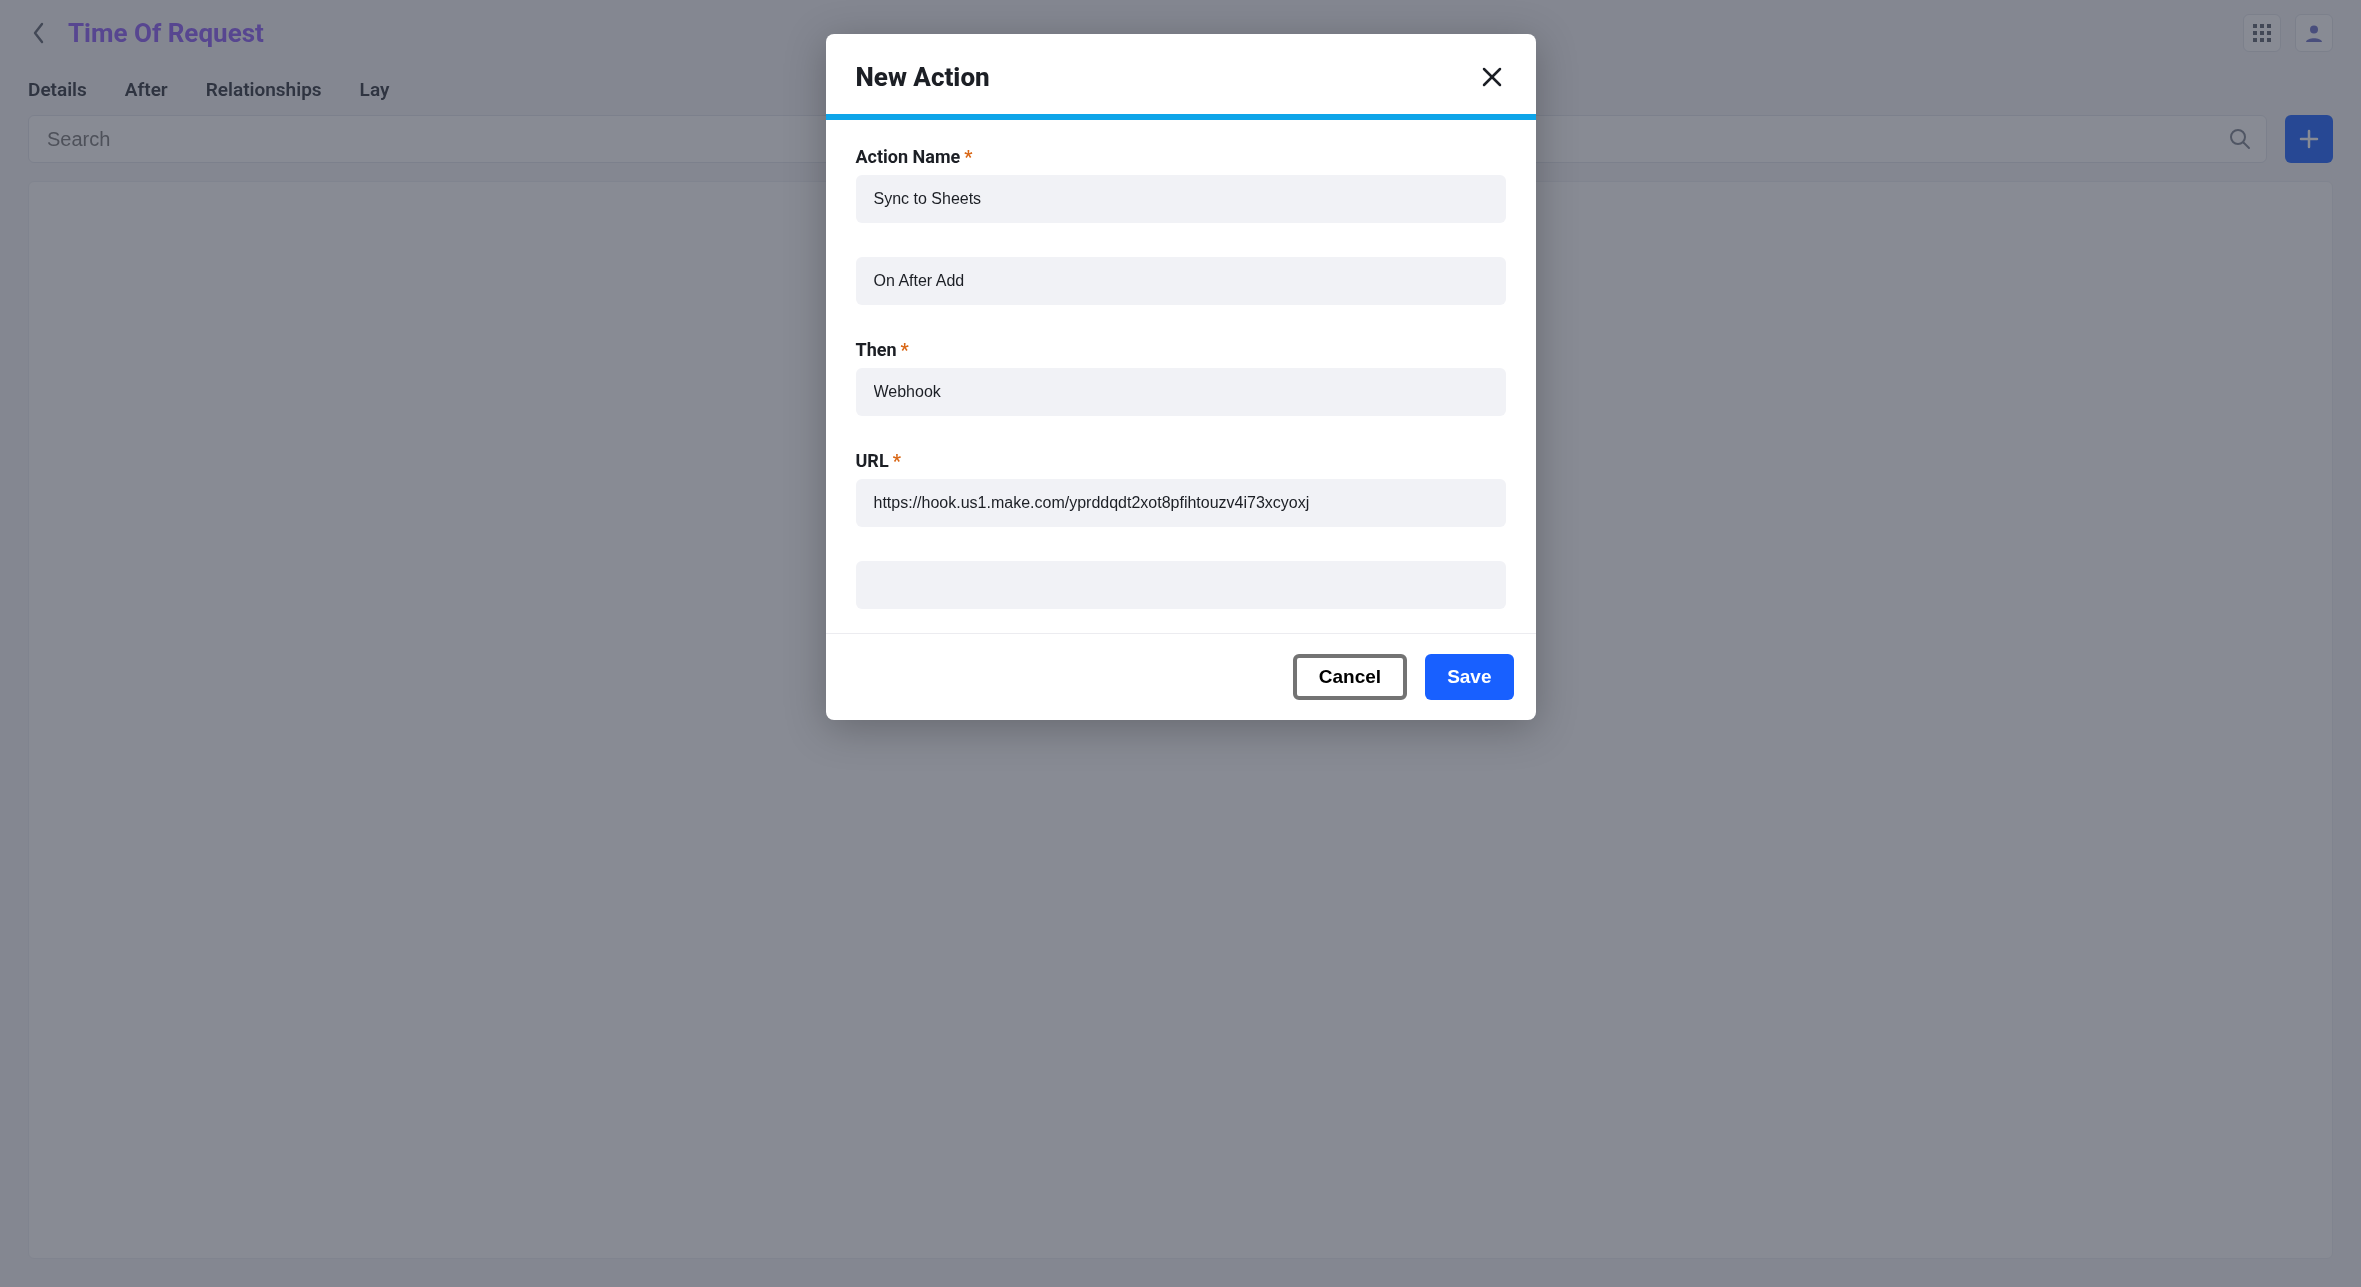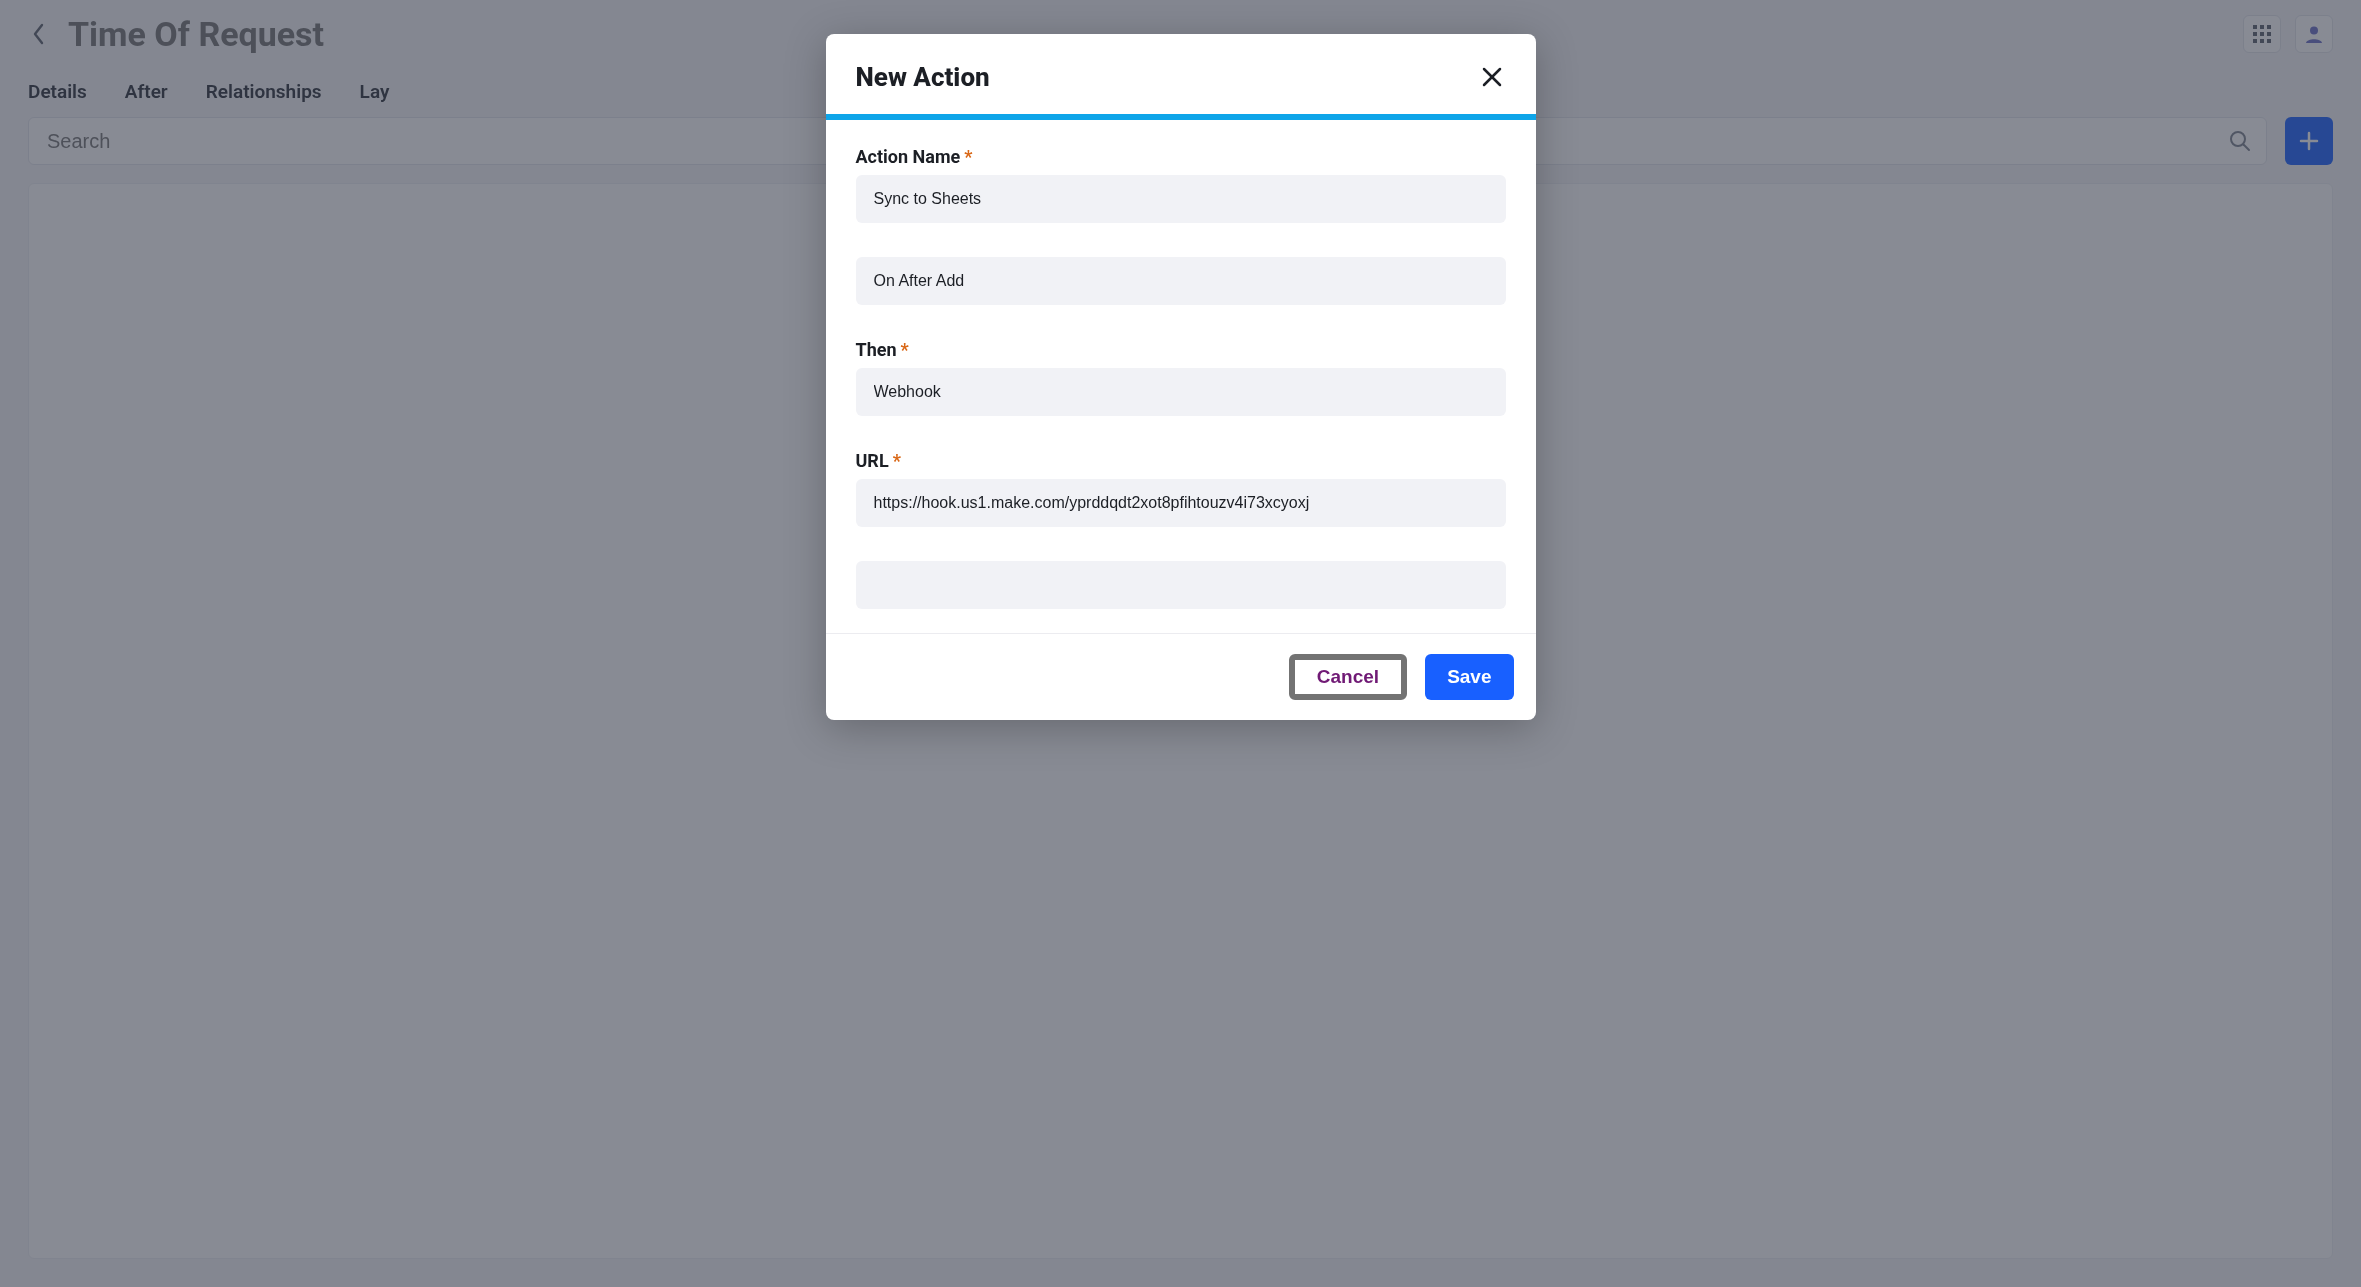--- a/index.html
+++ b/index.html
@@ -10,21 +10,21 @@
   .bg-page {
     position: absolute; inset: 0;
     display: flex; flex-direction: column;
   }
   .bg-header {
     display: flex; align-items: center; padding: 14px 28px 8px 28px;
     justify-content: space-between;
   }
   .bg-header-left { display: flex; align-items: center; gap: 18px; }
   .bg-back { width: 22px; height: 22px; display:flex; align-items:center; justify-content:center; cursor:pointer;}
-  .bg-title { font-size: 34px; font-weight: 700; color: #737373; }
+  .bg-title { font-size: 26px; font-weight: 700; color: #8b5cf6; }
   .bg-header-right { display: flex; align-items: center; gap: 14px; }
   .bg-icon-btn { width: 38px; height: 38px; border:1px solid #e2e4ea; border-radius:6px; display:flex; align-items:center; justify-content:center; background:#fff;}
 
   .bg-tabs { display:flex; gap: 38px; padding: 18px 28px 14px 28px; }
   .bg-tab { font-size: 19px; font-weight: 600; color: #2c313a; cursor:pointer; }
 
   .bg-searchrow { display:flex; gap: 18px; padding: 0 28px 18px 28px; align-items:center; }
   .bg-search { flex:1; position:relative; }
   .bg-search input {
     width:100%; height:48px; border:1px solid #e3e5eb; border-radius:6px;
@@ -67,21 +67,21 @@
     width:100%; height:48px; background:#f1f2f6; border:none; border-radius:6px;
     padding: 0 18px; font-size:16px; color:#1c1f25; outline:none;
   }
   .field-input::placeholder{ color:#8b909c; }
 
   .modal-footer {
     border-top:1px solid #ececf0; padding: 20px 22px; margin-top: 10px;
     display:flex; justify-content:flex-end; gap:18px;
   }
   .btn { height:46px; padding:0 22px; border-radius:6px; font-size:19px; font-weight:600; cursor:pointer; display:flex; align-items:center; }
-  .btn-secondary { background:#fff; border:6px solid #737373; color:#701a75; }
+  .btn-secondary { background:#fff; border:4px solid #737373; color:#000000; }
   .btn-primary { background:#1860ff; border:none; color:#fff; }
 
   svg { display:block; }
 </style>
 </head>
 <body>
 
 <div class="bg-page">
   <div class="bg-header">
     <div class="bg-header-left">

